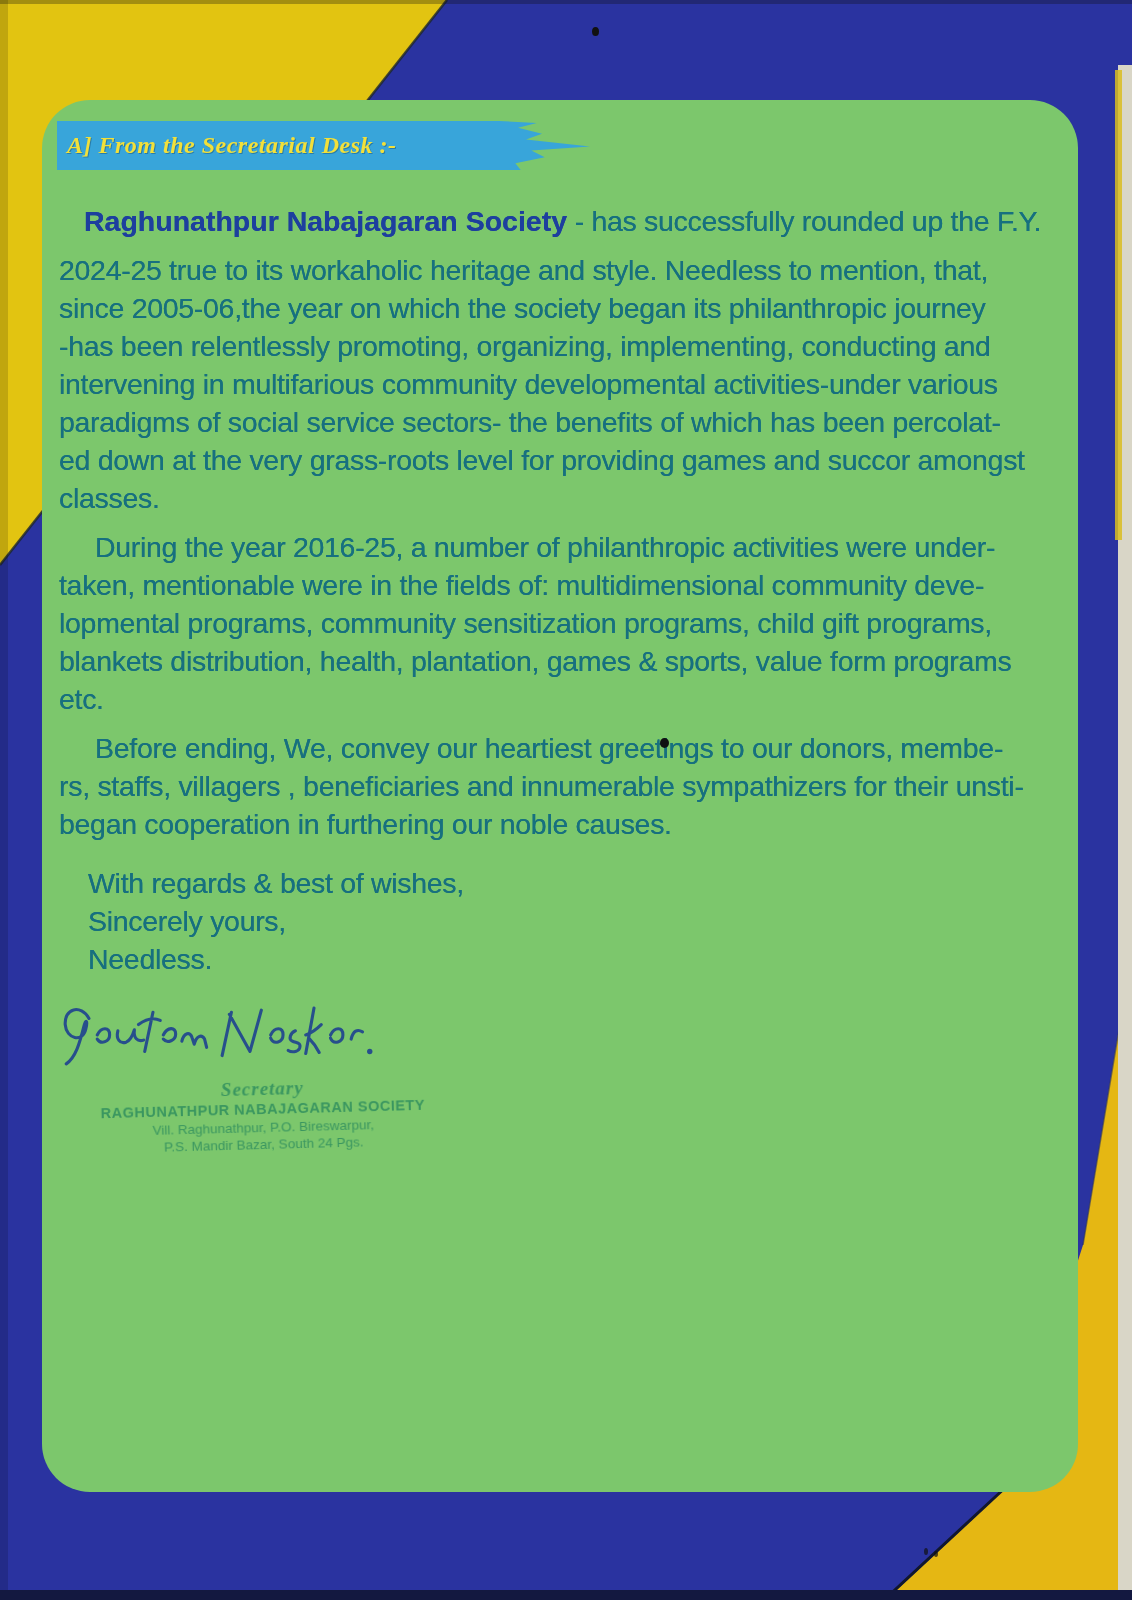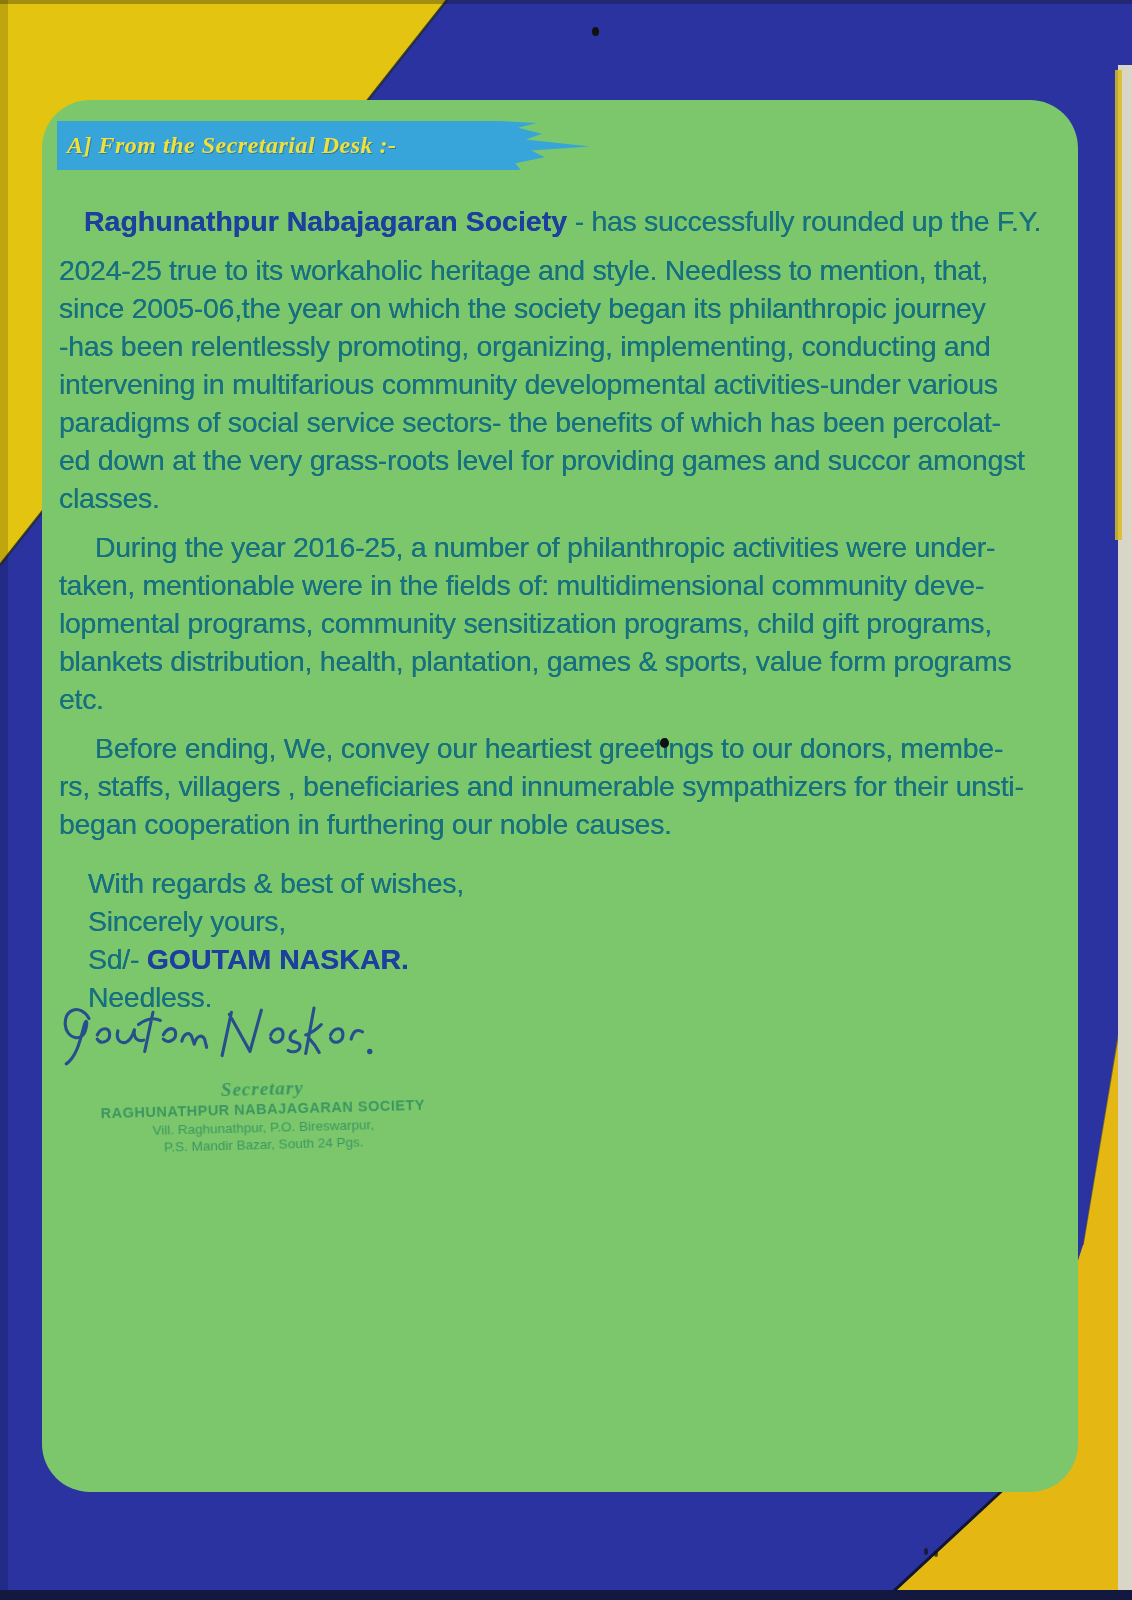--- a/index.html
+++ b/index.html
@@ -110,21 +110,20 @@
     <div class="para indent">
         <div>Before ending, We, convey our heartiest greetings to our donors, membe-</div>
         <div>rs, staffs, villagers , beneficiaries and innumerable sympathizers for their unsti-</div>
         <div>began cooperation in furthering our noble causes.</div>
       </div>
   </div>
 
   <div class="closing">
     <div>With regards &amp; best of wishes,</div>
     <div>Sincerely yours,</div>
-    <div><span>Sd/- </span><span class="bold-navy">GOUTAM NASKAR.</span></div>
     <div>Needless.</div>
   </div>
 
   <div class="signature-wrap">
     <svg viewBox="0 0 310 72">
       <title>Goutam Naskar.</title>
       <path class="sig-stroke" d="M30,18 C22,4 6,8 7,24 C8,38 24,42 27,28 C29,20 27,18 25,26 C21,42 17,56 8,62"></path>
       <path class="sig-stroke" d="M38,34 c4,-8 12,-8 12,0 c0,6 -8,10 -12,4"></path>
       <path class="sig-stroke" d="M58,30 c-2,8 2,13 8,11 c5,-2 8,-12 8,-12 c-1,8 3,12 9,10"></path>
       <path class="sig-stroke" d="M92,12 l-8,38 M78,24 c8,-6 15,-7 21,-4"></path>

